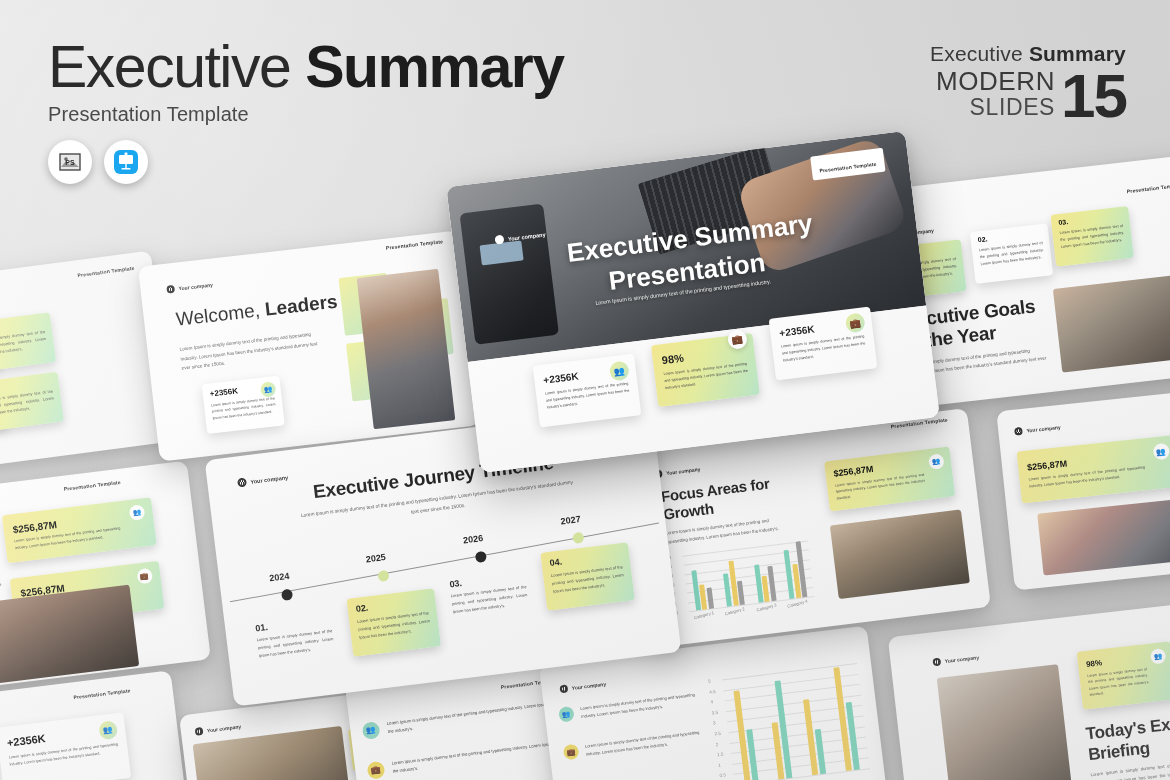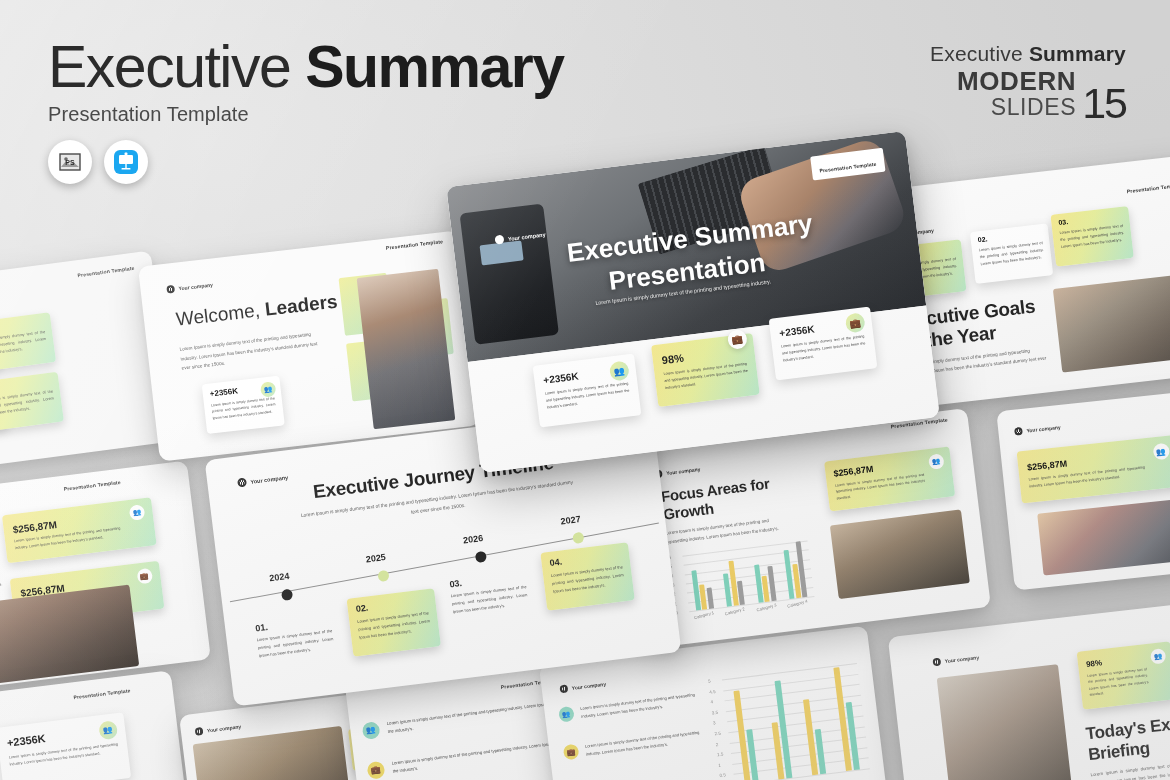--- a/index.html
+++ b/index.html
@@ -35,23 +35,23 @@
   .badge { width:44px; height:44px; border-radius:50%; background:#fff; display:flex;
            align-items:center; justify-content:center; box-shadow:0 3px 9px rgba(0,0,0,.25); }
   .badge.key { }
 
   
   .tr { position:absolute; right:44px; top:42px; text-align:right; z-index:40; color:#3a3a3a; }
   .tr .l1 { font-size:21px; font-weight:300; letter-spacing:.2px;}
   .tr .l1 b { font-weight:700; color:#2b2b2b;}
   .tr .row { display:flex; align-items:flex-end; justify-content:flex-end; gap:6px; margin-top:2px;}
   .tr .stack { text-align:right; }
-  .tr .modern { font-size:26px; font-weight:700; color:#3a3a3a; letter-spacing:.6px; line-height:1.05;}
+  .tr .modern { font-size:26px; font-weight:400; color:#3a3a3a; letter-spacing:.6px; line-height:1.05;}
   .tr .slides { font-size:23px; font-weight:400; color:#4a4a4a; letter-spacing:.6px; line-height:1.05;}
-  .tr .num { font-size:43px; font-weight:400; color:#2b2b2b; line-height:.82; letter-spacing:-2px; margin-bottom:-2px;}
+  .tr .num { font-size:62px; font-weight:700; color:#2b2b2b; line-height:.82; letter-spacing:-2px; margin-bottom:-2px;}
 
   
   .slide {
     position:absolute; background:#fbfbfb; border-radius:10px;
     box-shadow:0 14px 34px rgba(0,0,0,.22), 0 3px 10px rgba(0,0,0,.10);
     overflow:hidden;
   }
   .yc { display:flex; align-items:center; gap:4px; font-size:5px; font-weight:700; color:#2b2b2b; }
   .yc .glb { width:8px; height:8px; border-radius:50%; background:#262626; position:relative; flex:none;}
   .yc .glb:after{ content:""; position:absolute; inset:2px; border-radius:50%;

